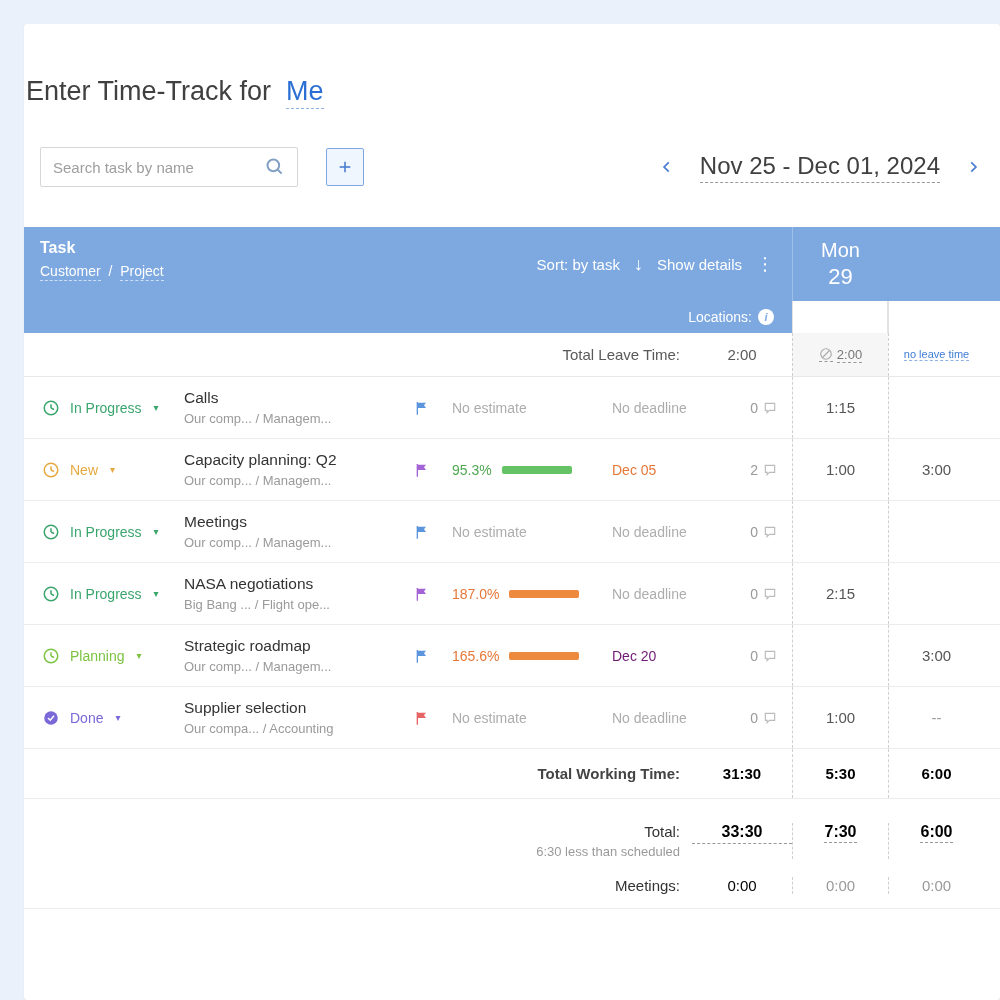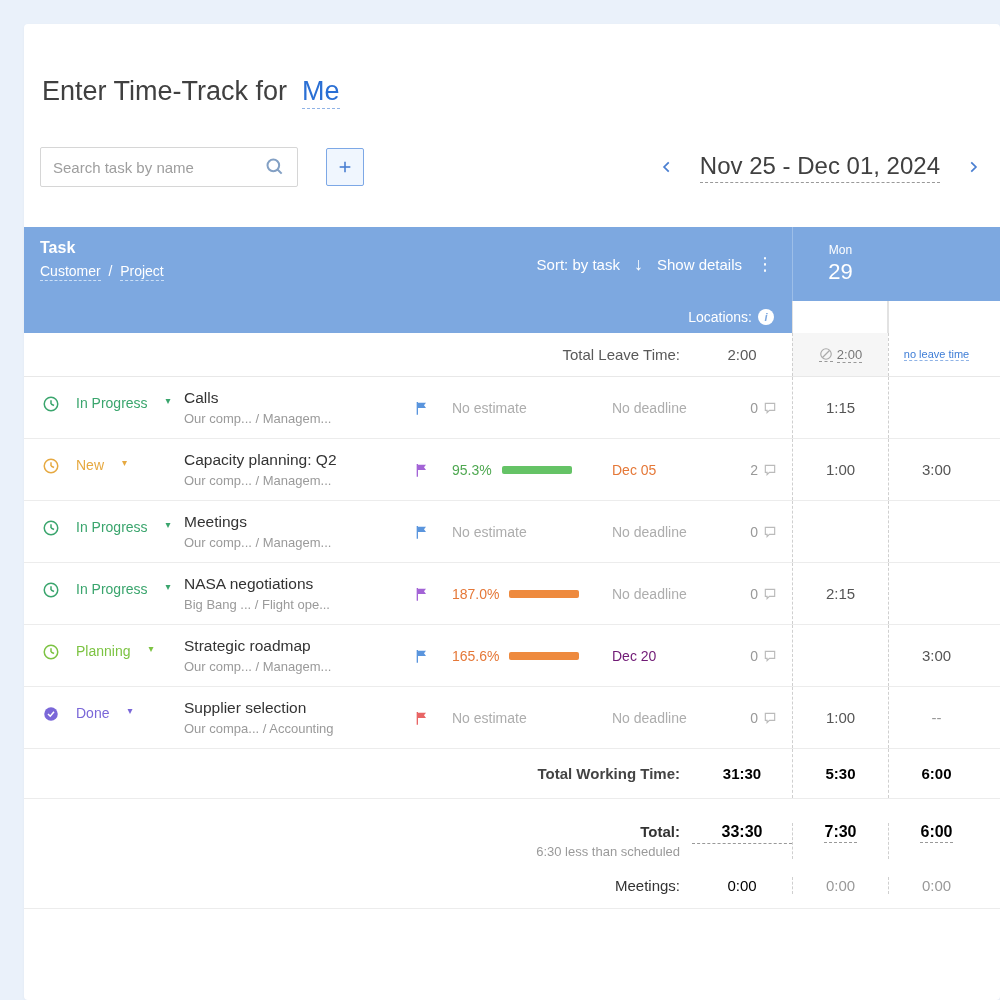--- a/index.html
+++ b/index.html
@@ -1,54 +1,54 @@
 <!DOCTYPE html>
 <html><head>
 <meta charset="utf-8">
 <style>
 * { box-sizing: border-box; margin: 0; padding: 0; }
 body { font-family: Arial, Helvetica, sans-serif; background: #eaf1fa; width: 1000px; height: 1000px; overflow: hidden; }
 .container { background: #fff; margin: 24px 0 0 24px; width: 976px; height: 976px; padding-top: 52px; border-radius: 4px; box-shadow: 0 1px 3px rgba(0,0,0,0.04); }
-.page-title { padding: 0 0 40px 18px; font-size: 27px; color: #404040; font-weight: 400; }
+.page-title { padding: 0 0 40px 2px; font-size: 27px; color: #404040; font-weight: 400; }
 .page-title .me { color: #2a6fd4; border-bottom: 1px dashed #8fb3e6; padding-bottom: 2px; }
 .toolbar { display: flex; align-items: center; padding: 0 16px 40px 16px; gap: 28px; }
 .search-box { display: flex; align-items: center; border: 1px solid #d6d6d6; border-radius: 2px; width: 258px; height: 40px; padding: 0 12px; }
 .search-input { flex: 1; border: none; outline: none; font-size: 15px; color: #595959; }
 .search-input::placeholder { color: #9e9e9e; }
 .search-icon { color: #83a0c4; }
 .add-btn { width: 38px; height: 38px; border: 1px solid #7da8e6; background: #f0f6fe; display: flex; align-items: center; justify-content: center; color: #4a7fd1; font-size: 20px; border-radius: 2px; cursor: pointer; }
 .date-nav { margin-left: auto; display: flex; align-items: center; gap: 22px; }
 .arrow { color: #4a7fd1; font-size: 18px; cursor: pointer; padding: 4px; }
 .date-range { font-size: 24px; color: #404040; border-bottom: 1px dashed #999; padding-bottom: 2px; cursor: pointer; }
 .table-header { background: #7da8e0; color: #fff; display: flex; height: 74px; }
 .th-task { width: 768px; padding: 12px 16px; position: relative; }
 .th-task-label { font-size: 16px; font-weight: 600; margin-bottom: 6px; }
 .th-breadcrumb { font-size: 14px; }
 .th-breadcrumb span { border-bottom: 1px dashed #cde0f7; padding-bottom: 1px; cursor: pointer; }
 .th-controls { position: absolute; right: 18px; top: 26px; display: flex; gap: 14px; align-items: center; font-size: 15px; }
 .th-controls .sort-arrow { font-size: 18px; }
 .th-controls .dots { font-size: 18px; }
 .th-day { width: 96px; display: flex; flex-direction: column; align-items: center; justify-content: center; border-left: 1px solid rgba(255,255,255,0.25); }
-.th-day-name { font-size: 12px; }
+.th-day-name { font-size: 20px; }
 .th-day-num { font-size: 22px; font-weight: 400; margin-top: 2px; }
 .sub-header { display: flex; font-size: 14px; height: 32px; }
 .sub-left { width: 768px; background: #7da8e0; color: #fff; display: flex; align-items: center; justify-content: flex-end; padding-right: 18px; gap: 6px; }
 .sub-left .info-icon { display: inline-flex; align-items: center; justify-content: center; width: 16px; height: 16px; background: #fff; color: #7da8e0; border-radius: 50%; font-size: 11px; font-weight: bold; font-style: italic; }
 .sub-day { width: 96px; border-left: 1px solid #e2e2e2; border-right: 1px solid #e2e2e2; }
 .sub-day:last-child { border-right: none; }
 .leave-row { display: flex; border-bottom: 1px solid #e8e8e8; height: 44px; align-items: center; }
 .leave-label { width: 668px; text-align: right; padding-right: 12px; color: #595959; font-size: 15px; }
 .leave-total { width: 100px; text-align: center; color: #595959; font-size: 15px; }
 .leave-cell { width: 96px; text-align: center; font-size: 13px; border-left: 1px dashed #cfcfcf; height: 100%; display: flex; align-items: center; justify-content: center; }
 .leave-cell.active { background: #f6f6f6; color: #777; }
 .leave-cell .no-icon { color: #aaa; margin-right: 4px; }
 .leave-cell.active span { border-bottom: 1px dashed #999; }
 .no-leave { color: #3e7dd6; font-size: 11px; border-bottom: 1px dashed #8fb3e6; cursor: pointer; }
 .task-row { display: flex; border-bottom: 1px solid #ececec; }
-.cell-status { width: 160px; padding: 18px 0 18px 18px; display: flex; gap: 16px; font-size: 14px; }
+.cell-status { width: 160px; padding: 18px 0 18px 18px; display: flex; align-items: center; gap: 10px; font-size: 14px; }
 .cell-status.inprogress { color: #3aa56d; }
 .cell-status.new { color: #e6a941; }
 .cell-status.planning { color: #7cc342; }
 .cell-status.done { color: #7a67d8; }
 .status-icon { width: 18px; height: 18px; display: inline-flex; align-items: center; justify-content: center; }
 .status-drop { color: inherit; font-size: 10px; margin-left: 2px; }
 .cell-task { width: 230px; padding: 12px 0; }
 .task-name { color: #333; font-size: 15.5px; margin-bottom: 4px; }
 .task-proj { color: #9a9a9a; font-size: 13px; }
 .cell-flag { width: 38px; display: flex; align-items: center; }
@@ -66,21 +66,21 @@
 .cell-deadline.dark { color: #701a75; }
 .cell-comment { width: 60px; display: flex; align-items: center; justify-content: flex-end; padding-right: 14px; gap: 4px; color: #999; font-size: 14px; }
 .day-cell { width: 96px; border-left: 1px dashed #cfcfcf; display: flex; align-items: center; justify-content: center; font-size: 15px; color: #555; }
 .day-cell.dash { color: #999; }
 .total-row { display: flex; border-bottom: 1px solid #ececec; height: 50px; align-items: center; }
 .total-label { width: 668px; text-align: right; padding-right: 12px; font-size: 15px; font-weight: 600; color: #444; }
 .total-val { width: 100px; text-align: center; font-size: 15px; font-weight: 600; }
 .total-day { width: 96px; border-left: 1px dashed #cfcfcf; text-align: center; font-weight: 600; font-size: 15px; height: 100%; display: flex; align-items: center; justify-content: center; }
 .grand-row { display: flex; padding-top: 24px; }
 .grand-left { width: 668px; text-align: right; padding-right: 12px; }
-.grand-title { font-size: 15px; font-weight: 700; color: #333; }
+.grand-title { font-size: 15px; font-weight: 400; color: #333; }
 .grand-sub { font-size: 13px; color: #9a9a9a; margin-top: 4px; }
 .grand-val { width: 100px; text-align: center; font-size: 16px; font-weight: 700; border-bottom: 1px dashed #999; padding-bottom: 2px; align-self: flex-start; }
 .grand-day { width: 96px; border-left: 1px dashed #cfcfcf; text-align: center; font-weight: 700; font-size: 16px; padding-top: 0; }
 .grand-day span { border-bottom: 1px dashed #999; padding-bottom: 2px; }
 .ot-row { display: flex; padding: 18px 0 14px 0; border-bottom: 1px solid #ececec; }
 .ot-left { width: 668px; text-align: right; padding-right: 12px; font-size: 15px; color: #333; }
 .ot-val { width: 100px; text-align: center; font-size: 15px; }
 .ot-day { width: 96px; border-left: 1px dashed #cfcfcf; text-align: center; font-size: 15px; color: #999; }
 svg { display: block; }
 </style>

